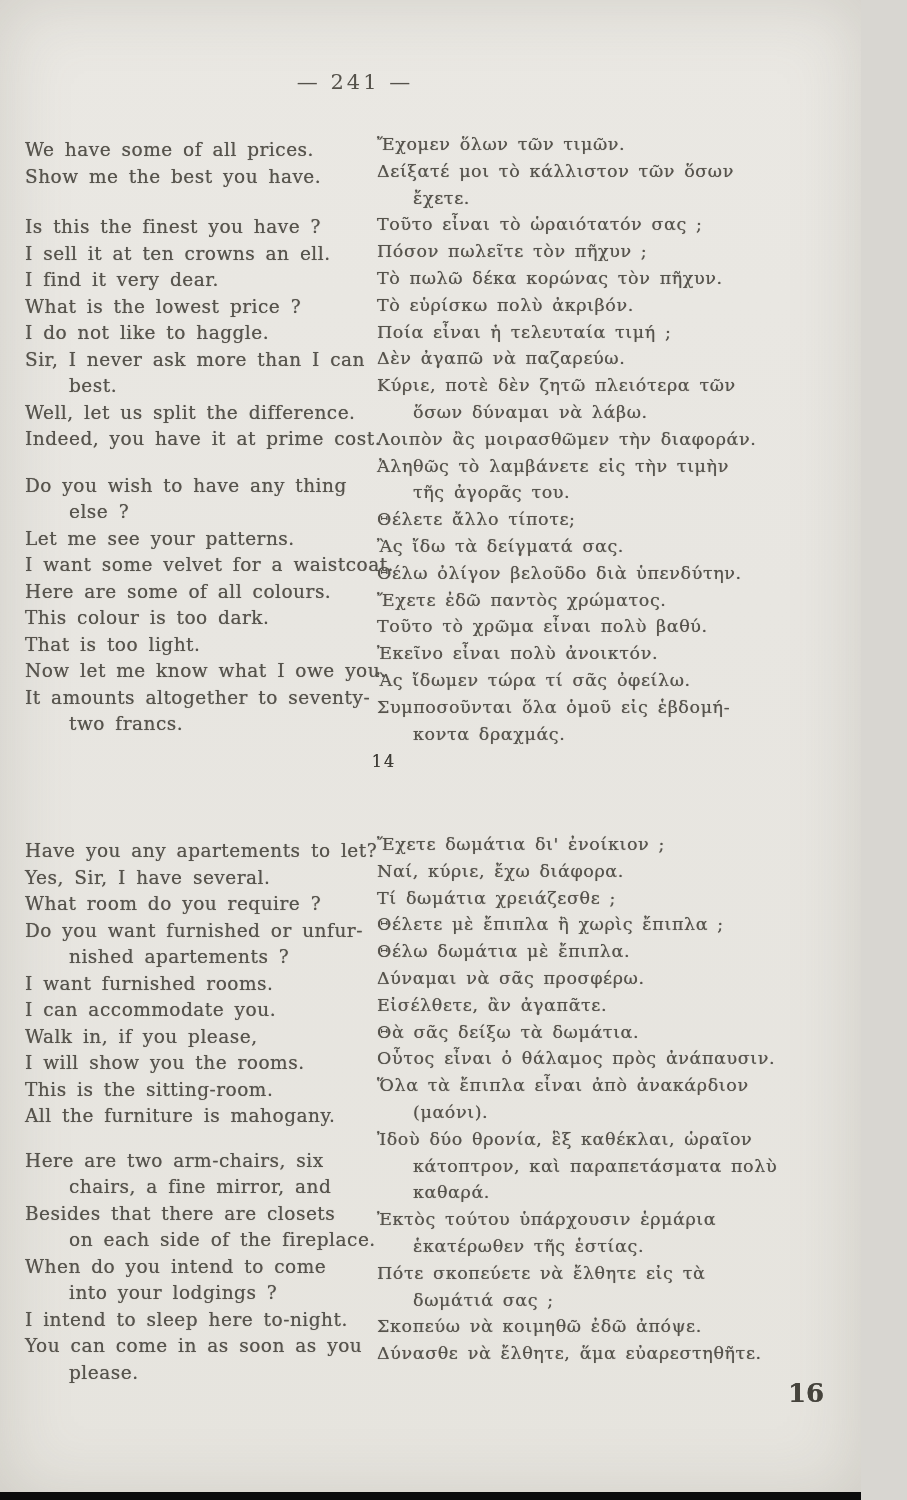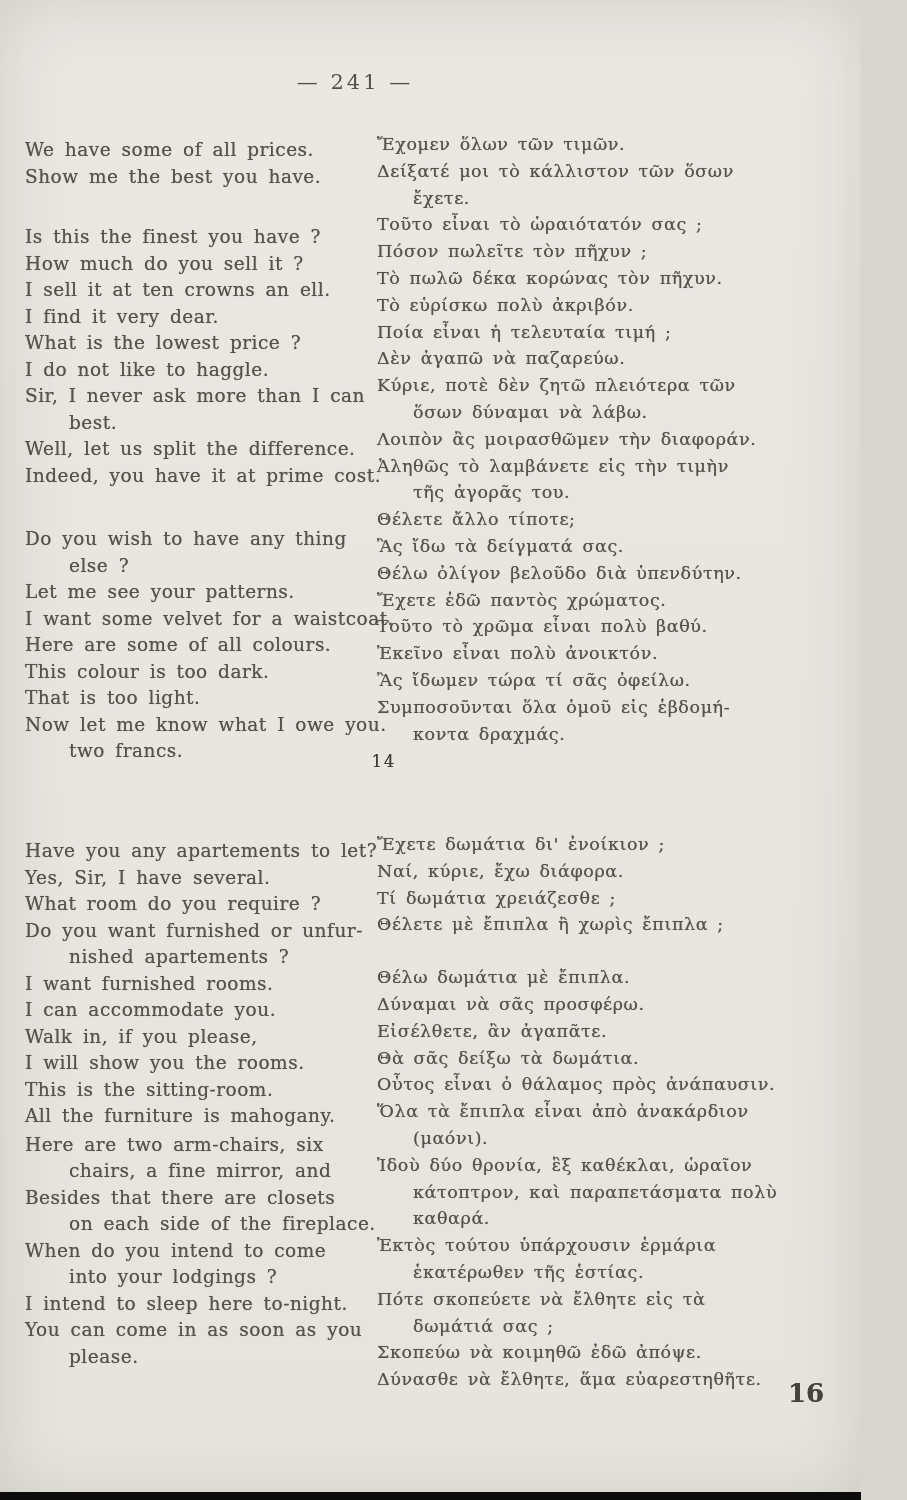--- a/index.html
+++ b/index.html
@@ -63,38 +63,38 @@
 </head>
 <body>
 
 <div class="page">
 
   <div class="page-header">— 241 —</div>
 
   <div id="col-en1" class="col col-en">
       <div class="line">We have some of all prices.</div>
       <div class="line">Show me the best you have.</div>
-      <div class="line" style="margin-top: 34px;">Is this the finest you have ?</div>
-      <div class="line">How much do you sell it ?</div>
+      <div class="line" style="margin-top: 24px;">Is this the finest you have ?</div>
       <div class="line">I sell it at ten crowns an ell.</div>
       <div class="line">I find it very dear.</div>
       <div class="line">What is the lowest price ?</div>
       <div class="line">I do not like to haggle.</div>
       <div class="line">Sir, I never ask more than I can</div>
       <div class="line ind">best.</div>
       <div class="line">Well, let us split the difference.</div>
       <div class="line">Indeed, you have it at prime cost.</div>
-      <div class="line" style="margin-top: 37px;">Do you wish to have any thing</div>
+      <div class="line" style="margin-top: 20px;">Do you wish to have any thing</div>
       <div class="line ind">else ?</div>
       <div class="line">Let me see your patterns.</div>
       <div class="line">I want some velvet for a waistcoat.</div>
       <div class="line">Here are some of all colours.</div>
       <div class="line">This colour is too dark.</div>
       <div class="line">That is too light.</div>
       <div class="line">Now let me know what I owe you.</div>
+      <div class="line">It amounts altogether to seventy-</div>
       <div class="line ind">two francs.</div>
     </div>
 
   <div id="col-gr1" class="col col-gr">
       <div class="line">Ἔχομεν ὅλων τῶν τιμῶν.</div>
       <div class="line">Δείξατέ μοι τὸ κάλλιστον τῶν ὅσων</div>
       <div class="line ind">ἔχετε.</div>
       <div class="line">Τοῦτο εἶναι τὸ ὡραιότατόν σας ;</div>
       <div class="line">Πόσον πωλεῖτε τὸν πῆχυν ;</div>
       <div class="line">Τὸ πωλῶ δέκα κορώνας τὸν πῆχυν.</div>
@@ -124,37 +124,37 @@
       <div class="line">Yes, Sir, I have several.</div>
       <div class="line">What room do you require ?</div>
       <div class="line">Do you want furnished or unfur-</div>
       <div class="line ind">nished apartements ?</div>
       <div class="line">I want furnished rooms.</div>
       <div class="line">I can accommodate you.</div>
       <div class="line">Walk in, if you please,</div>
       <div class="line">I will show you the rooms.</div>
       <div class="line">This is the sitting-room.</div>
       <div class="line">All the furniture is mahogany.</div>
-      <div class="line" style="margin-top: 2px;">Here are two arm-chairs, six</div>
+      <div class="line" style="margin-top: 18px;">Here are two arm-chairs, six</div>
       <div class="line ind">chairs, a fine mirror, and</div>
       <div class="line">Besides that there are closets</div>
       <div class="line ind">on each side of the fireplace.</div>
       <div class="line">When do you intend to come</div>
       <div class="line ind">into your lodgings ?</div>
       <div class="line">I intend to sleep here to-night.</div>
       <div class="line">You can come in as soon as you</div>
       <div class="line ind">please.</div>
     </div>
 
   <div id="col-gr2" class="col col-gr">
       <div class="line">Ἔχετε δωμάτια δι' ἐνοίκιον ;</div>
       <div class="line">Ναί, κύριε, ἔχω διάφορα.</div>
       <div class="line">Τί δωμάτια χρειάζεσθε ;</div>
       <div class="line">Θέλετε μὲ ἔπιπλα ἢ χωρὶς ἔπιπλα ;</div>
-      <div class="line" style="margin-top: 26px;">Θέλω δωμάτια μὲ ἔπιπλα.</div>
+      <div class="line" style="">Θέλω δωμάτια μὲ ἔπιπλα.</div>
       <div class="line">Δύναμαι νὰ σᾶς προσφέρω.</div>
       <div class="line">Εἰσέλθετε, ἂν ἀγαπᾶτε.</div>
       <div class="line">Θὰ σᾶς δείξω τὰ δωμάτια.</div>
       <div class="line">Οὗτος εἶναι ὁ θάλαμος πρὸς ἀνάπαυσιν.</div>
       <div class="line">Ὅλα τὰ ἔπιπλα εἶναι ἀπὸ ἀνακάρδιον</div>
       <div class="line ind">(μαόνι).</div>
       <div class="line">Ἰδοὺ δύο θρονία, ἓξ καθέκλαι, ὡραῖον</div>
       <div class="line ind">κάτοπτρον, καὶ παραπετάσματα πολὺ</div>
       <div class="line ind">καθαρά.</div>
       <div class="line">Ἐκτὸς τούτου ὑπάρχουσιν ἑρμάρια</div>

